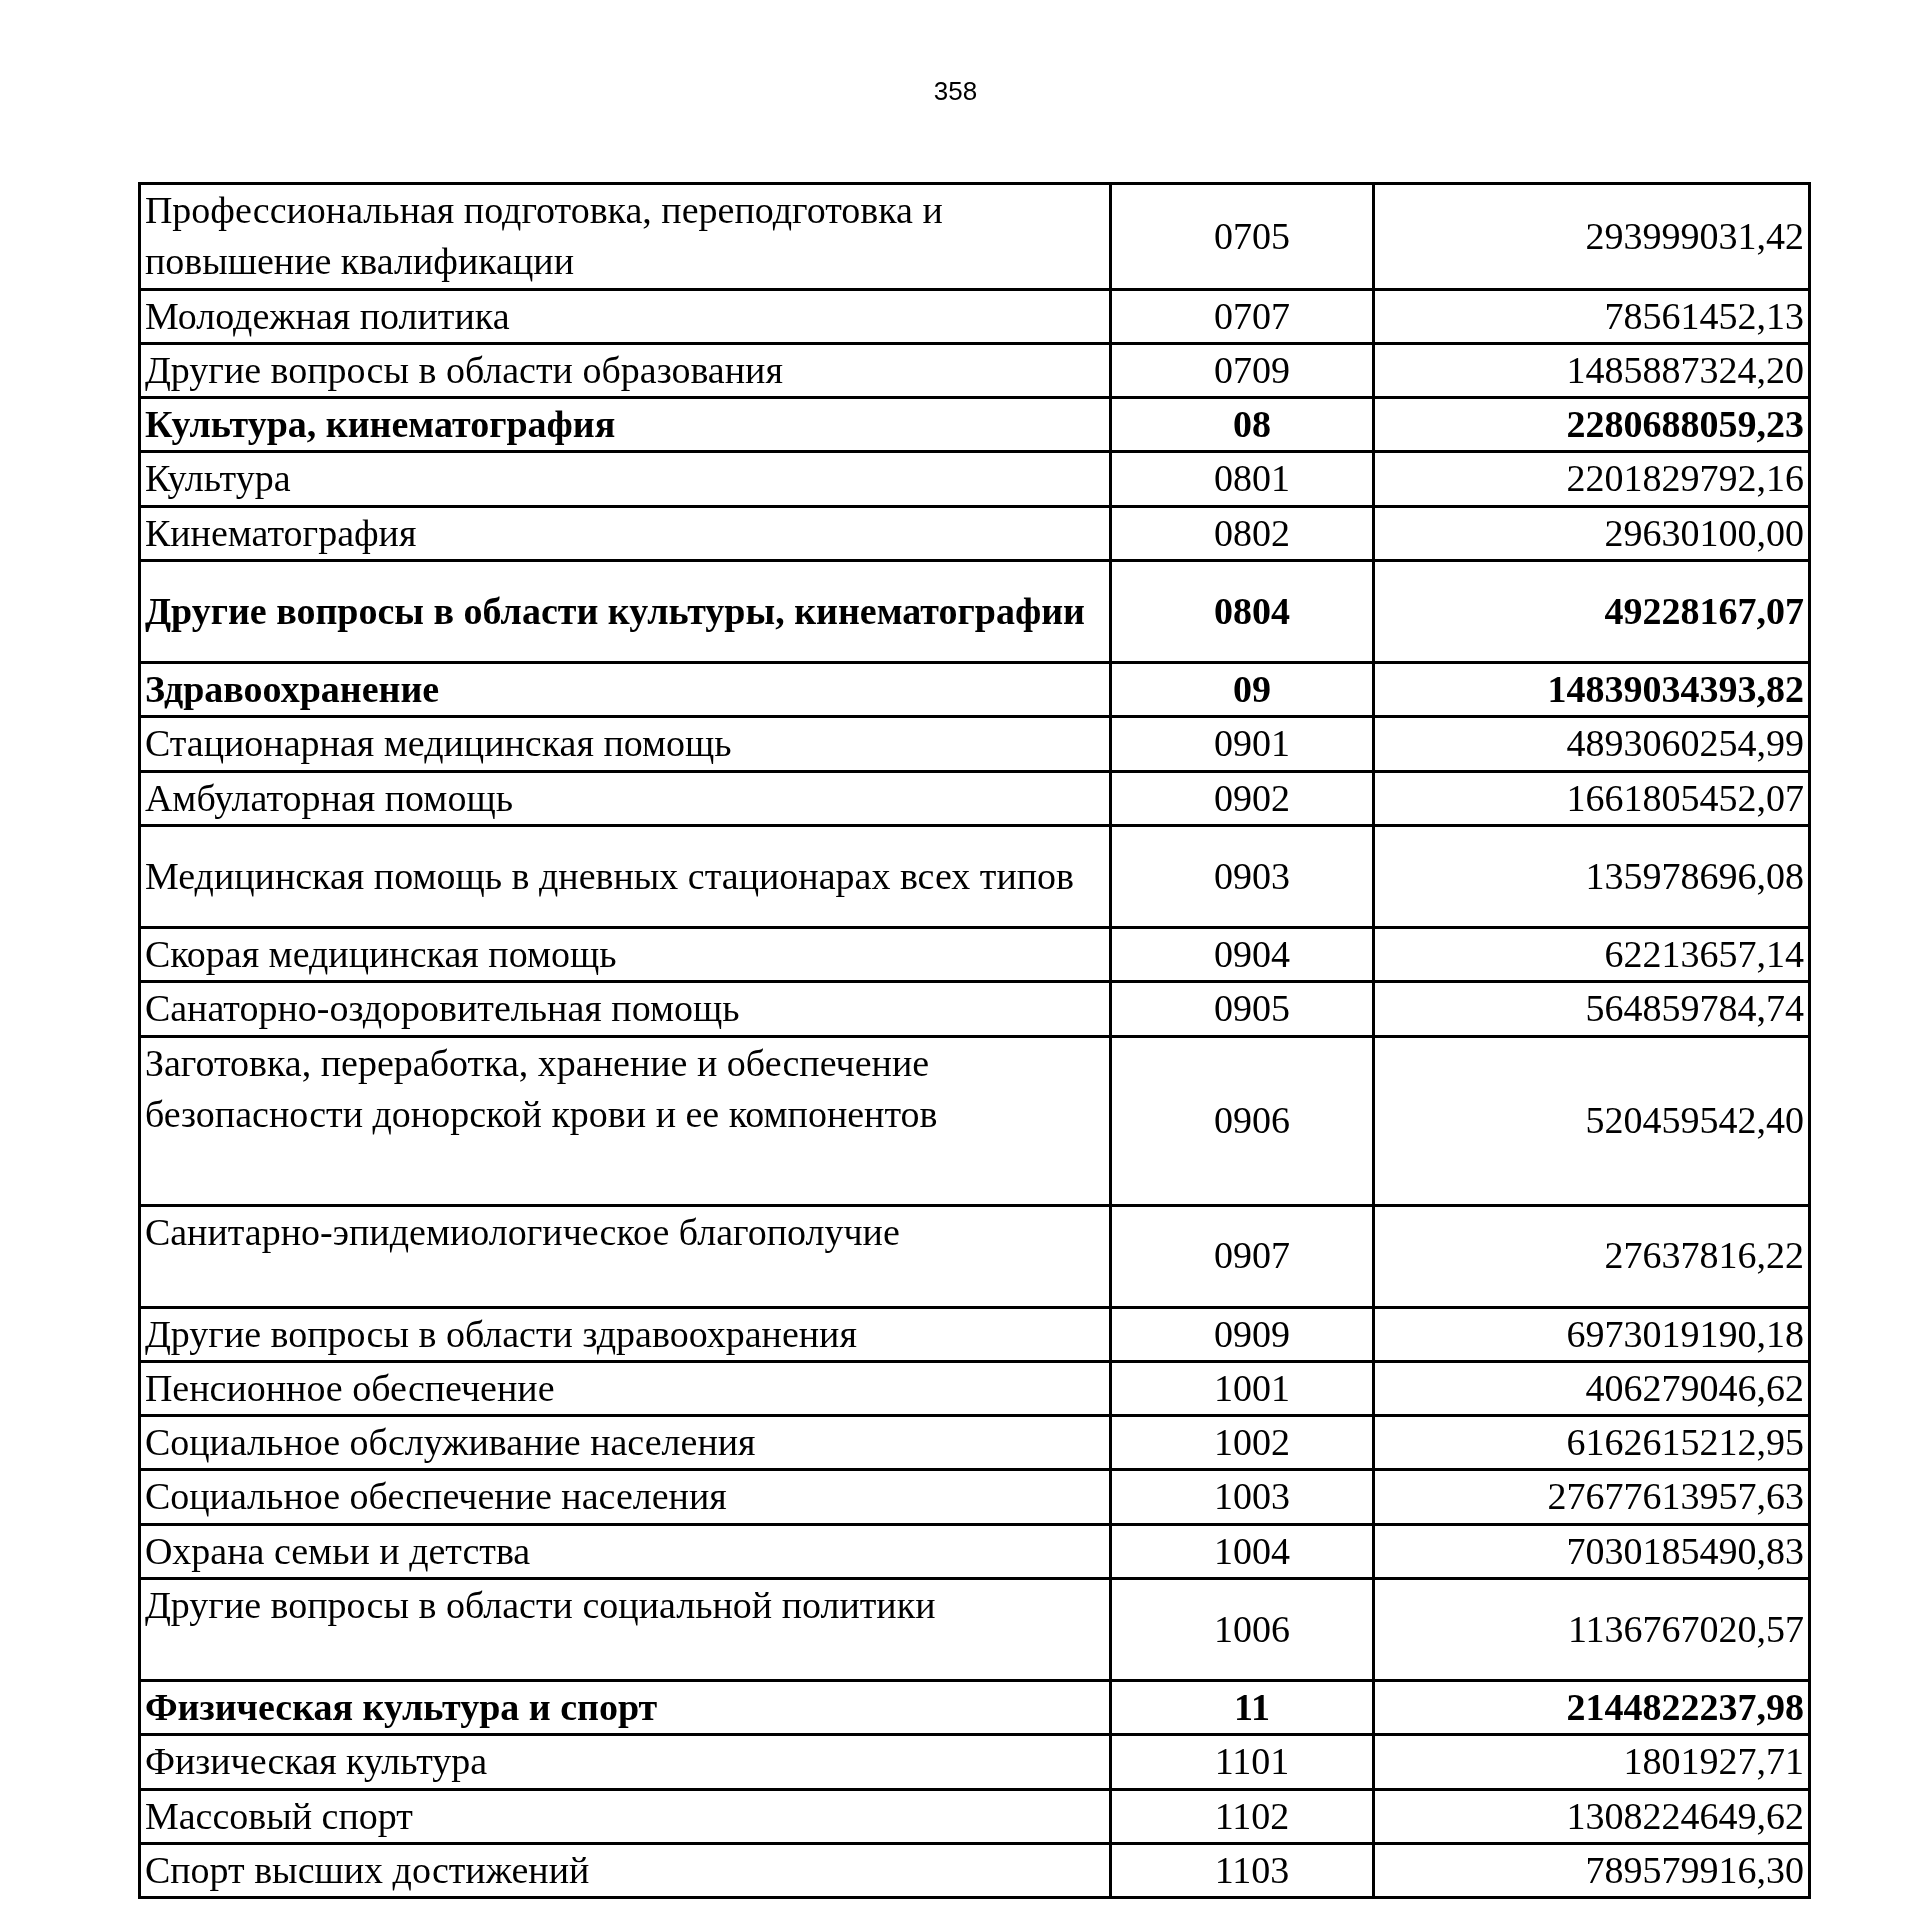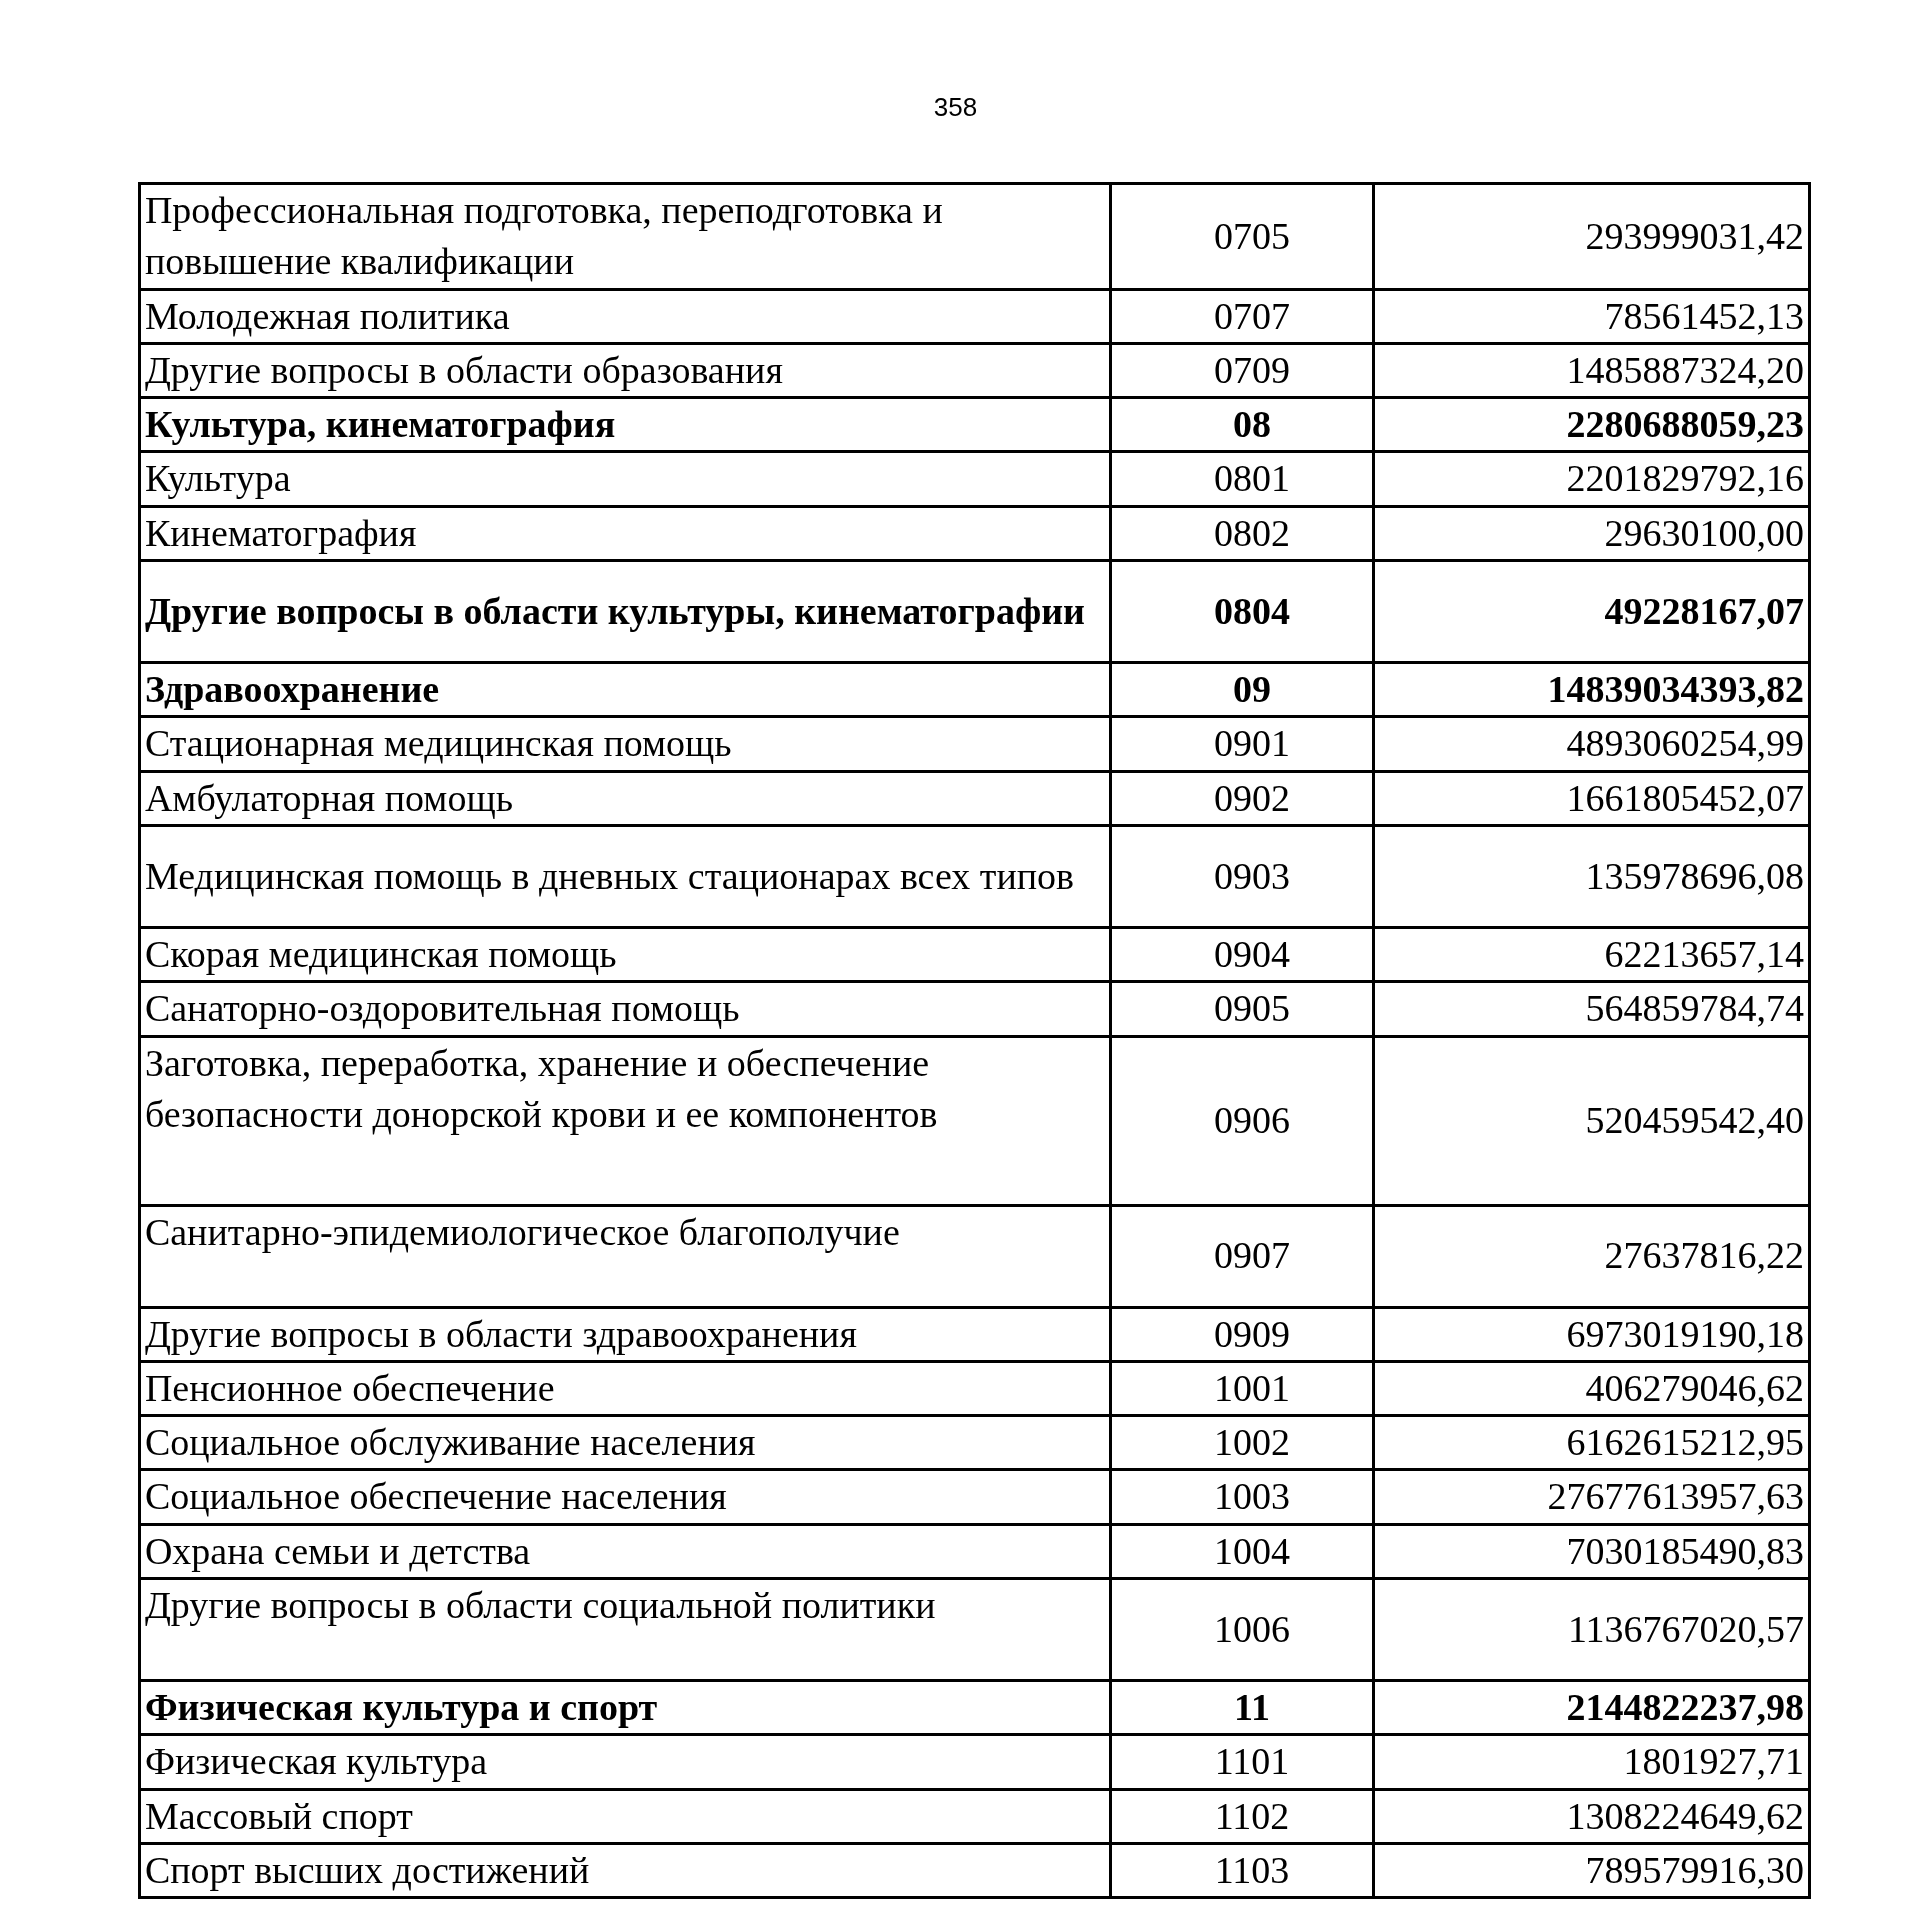--- a/index.html
+++ b/index.html
@@ -1,18 +1,18 @@
 <!DOCTYPE html>
 <html style="font-size:6.2px"><head>
 <meta charset="utf-8">
 <style>
   html, body { margin:0; padding:0; background:#ffffff; }
   body { width:1911px; height:2703px; position:relative; overflow:hidden; }
   .page-number {
-    position:absolute; left:0; width:1911px; top:92px; text-align:center;
+    position:absolute; left:0; width:1911px; top:76px; text-align:center;
     font-family:"Liberation Sans", sans-serif; font-size:26px; color:#000;
   }
   table.budget {
     position:absolute; left:138px; top:182px; width:1670px;
     border-collapse:collapse; table-layout:fixed;
     font-family:"Liberation Serif", serif; font-size:38px; color:#000;
     line-height:1.35;
   }
   table.budget col.c-name { width:971px; }
   table.budget col.c-code { width:263px; }

